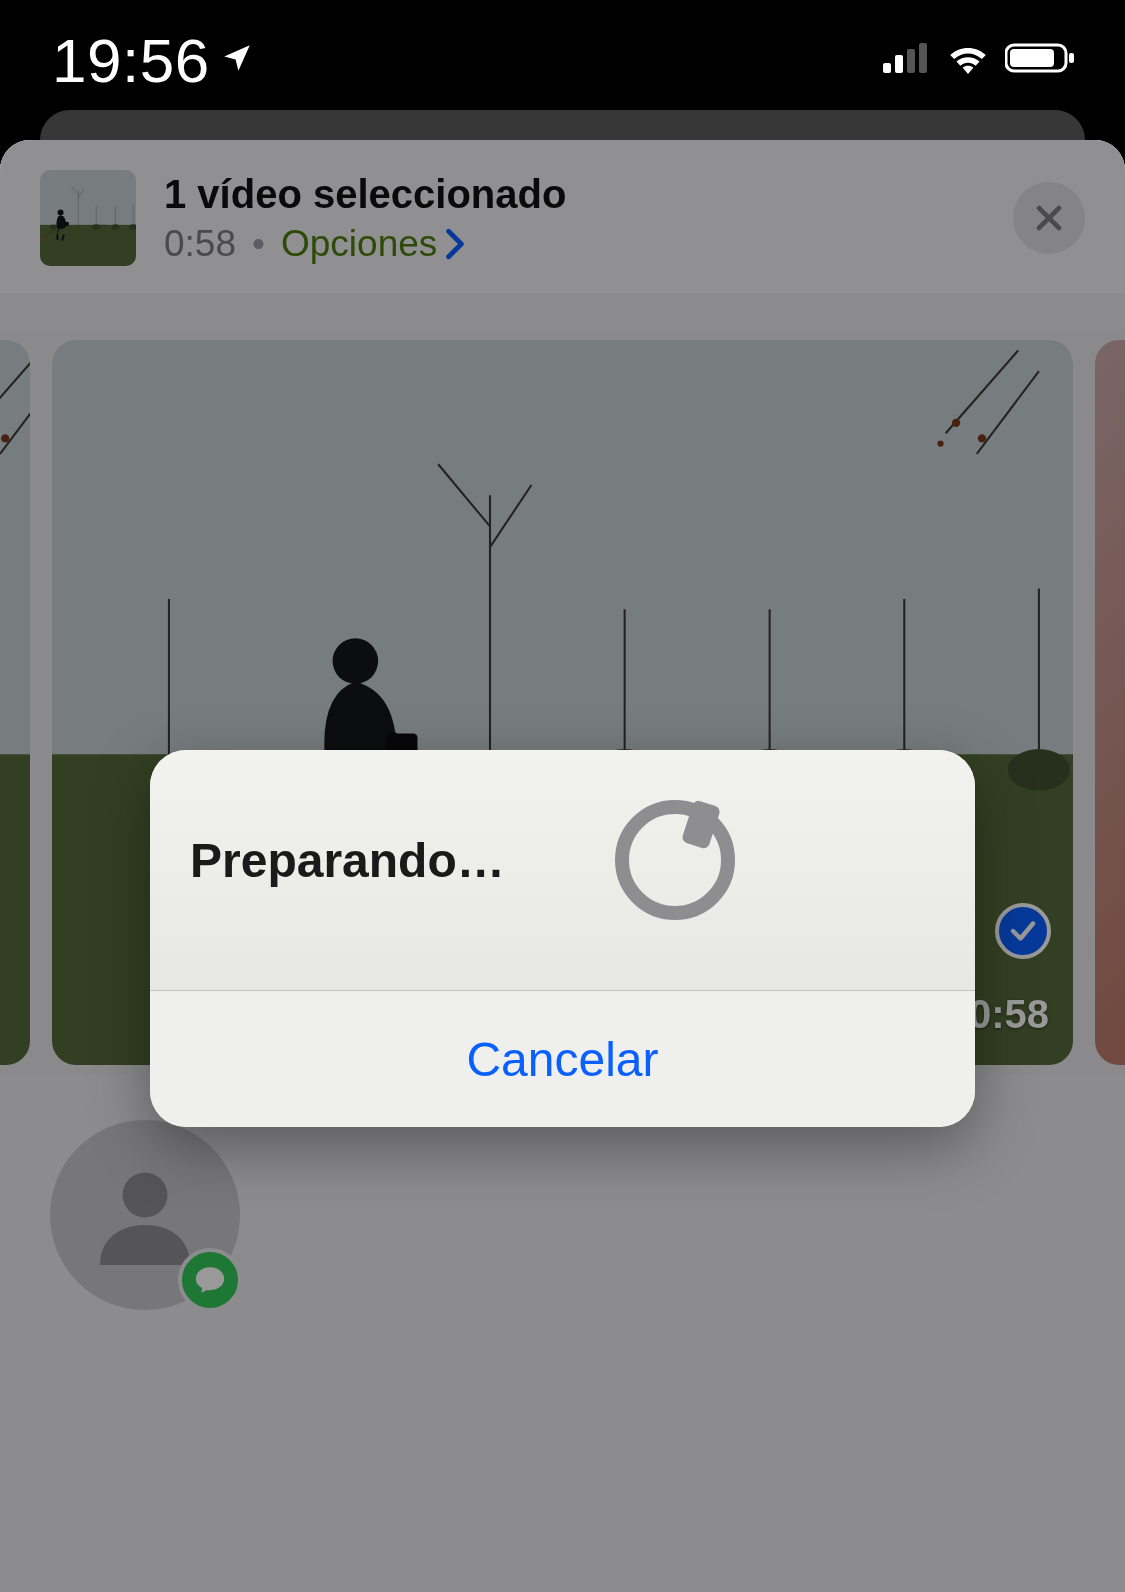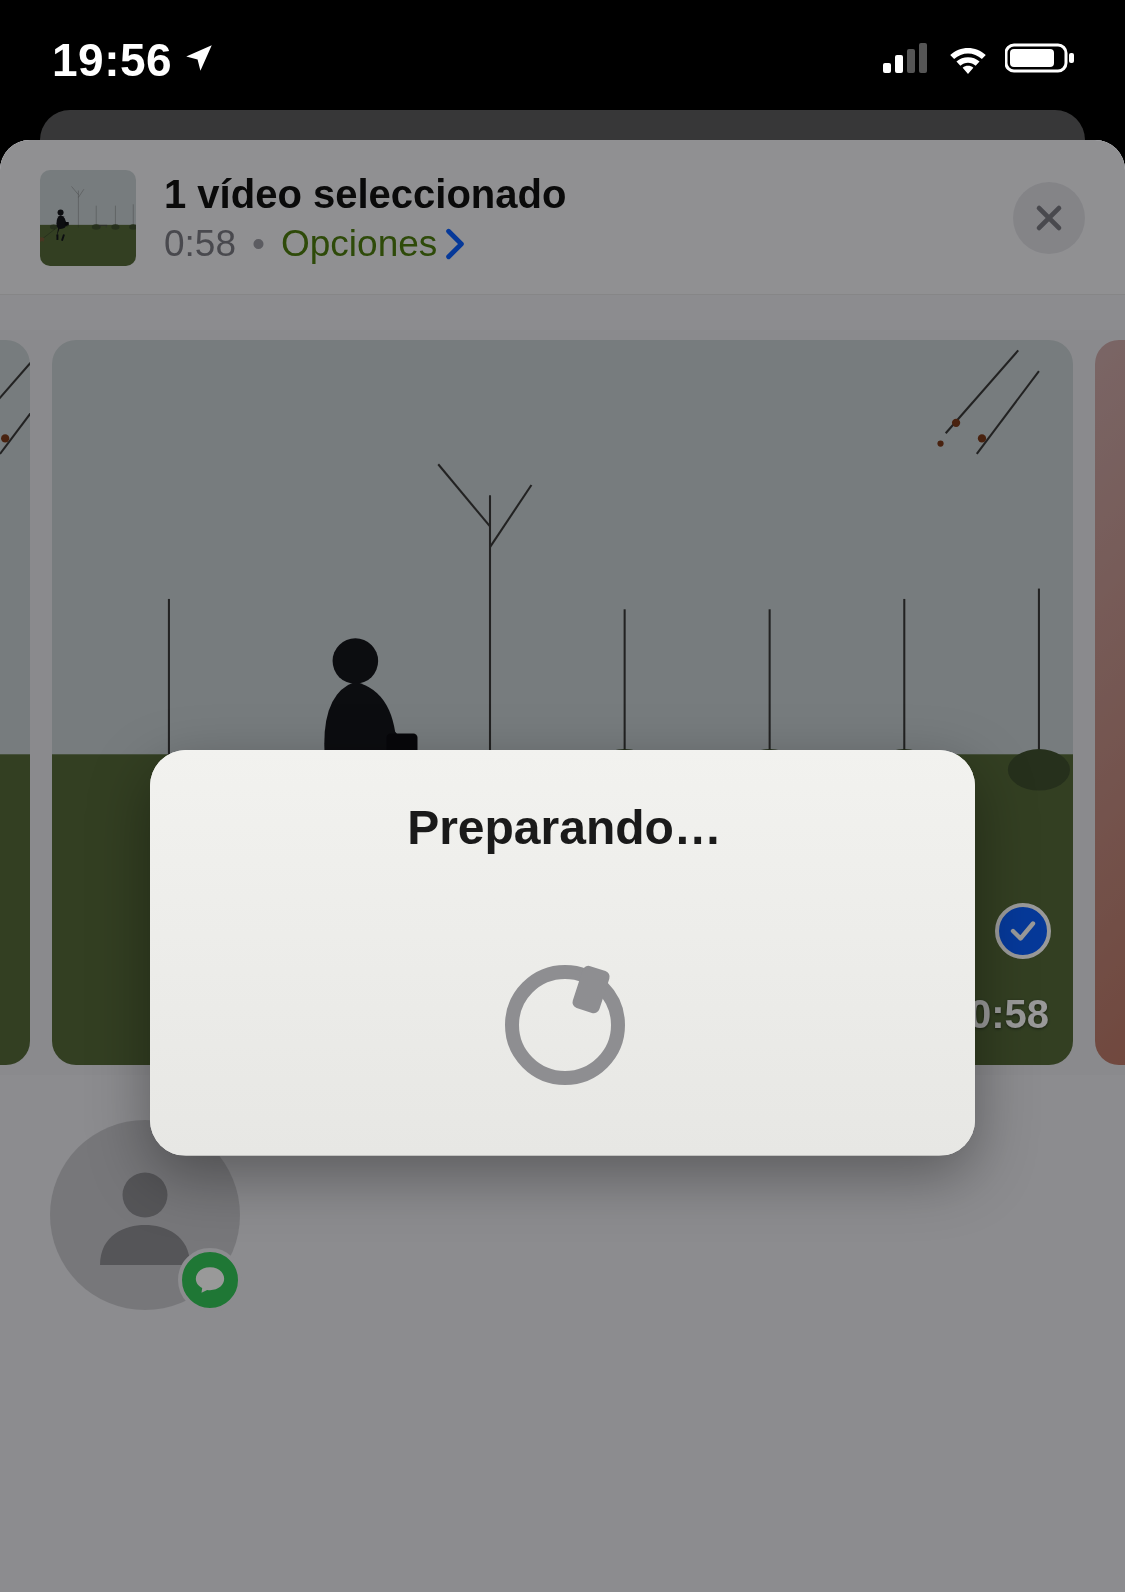--- a/index.html
+++ b/index.html
@@ -1,21 +1,21 @@
 <!DOCTYPE html>
 <html><head>
   <meta charset="utf-8">
   <style>
     * { margin:0; padding:0; box-sizing:border-box; -webkit-font-smoothing:antialiased; }
     html,body { width:1125px; height:1592px; background:#000; font-family:-apple-system,"SF Pro Text","Helvetica Neue",Arial,sans-serif; overflow:hidden; }
 
     
     .status-bar { position:absolute; top:0; left:0; right:0; height:120px; color:#fff; display:flex; align-items:center; justify-content:space-between; padding:0 48px 0 52px; }
     .status-left { display:flex; align-items:center; gap:10px; }
-    .clock { font-size:46px; font-weight:700; letter-spacing:0.5px; }
+    .clock { font-size:62px; font-weight:400; letter-spacing:0.5px; }
     .loc-icon { display:inline-block; }
     .status-right { display:flex; align-items:center; gap:14px; }
 
     
     .sheet-stack-back { position:absolute; top:110px; left:40px; right:40px; height:60px; background:#5c5c5e; border-radius:30px 30px 0 0; opacity:.6; }
 
     
     .share-sheet { position:absolute; top:140px; left:0; right:0; bottom:0; background:#e9e9ee; border-radius:30px 30px 0 0; overflow:hidden; }
     .dim-overlay { position:absolute; inset:0; background:rgba(0,0,0,0.40); z-index:50; }
 
@@ -38,21 +38,21 @@
     .badge-check { position:absolute; right:22px; bottom:106px; width:56px; height:56px; border-radius:50%; background:#0a60ff; border:4px solid #fff; display:flex; align-items:center; justify-content:center; z-index:5; }
     .duration { position:absolute; right:24px; bottom:28px; color:#fff; font-size:40px; font-weight:600; text-shadow:0 1px 3px rgba(0,0,0,.5); z-index:5; }
 
     
     .airdrop-row { position:absolute; top:960px; left:0; right:0; height:280px; display:flex; align-items:flex-start; padding:20px 50px; gap:50px; }
     .contact-bubble { width:190px; height:190px; border-radius:50%; background:#c7c7cc; display:flex; align-items:center; justify-content:center; position:relative; }
     .msg-badge { position:absolute; bottom:-2px; right:-2px; width:64px; height:64px; border-radius:50%; background:#34c759; display:flex; align-items:center; justify-content:center; border:4px solid #e9e9ee; }
 
     
     .alert { position:absolute; z-index:100; left:150px; right:150px; top:750px; background:#eeeeec; border-radius:36px; box-shadow:0 20px 60px rgba(0,0,0,.35); overflow:hidden; }
-    .alert-body { padding:50px 36px 70px 40px; display:flex; flex-direction:column; align-items:center; gap:110px; background:linear-gradient(to bottom,#f2f2ef,#e7e7e4); }
+    .alert-body { padding:50px 36px 70px 40px; display:flex; align-items:center; gap:110px; background:linear-gradient(to bottom,#f2f2ef,#e7e7e4); }
     .alert-title { font-size:48px; font-weight:600; color:#1a1a1a; }
     .spinner { width:120px; height:120px; border-radius:50%; border:14px solid #8e8e91; position:relative; }
     .spinner::after { content:""; position:absolute; top:-14px; left:42px; width:28px; height:44px; border-radius:6px; background:#8e8e91; transform-origin:50% 74px; transform:rotate(18deg);}
     .alert-sep { height:1px; background:rgba(0,0,0,.18);}
     .alert-btn { height:136px; display:flex; align-items:center; justify-content:center; font-size:48px; color:#0a60ff; background:#efefed; }
 
     
     .scene-sky   { fill:#c7cfd2; }
     .scene-grass { fill:#556a3a; }
     .scene-tree  { stroke:#3a3a3a; stroke-width:2; fill:none; }
@@ -218,13 +218,16 @@
 
   <div class="dim-overlay"></div>
 </div>
 
 <div class="alert">
   <div class="alert-body">
     <div class="alert-title">Preparando…</div>
     <div class="spinner"></div>
   </div>
   <div class="alert-sep"></div>
+  <div class="alert-btn">
+    <span>Cancelar</span>
+  </div>
 </div>
 
 </body></html>

